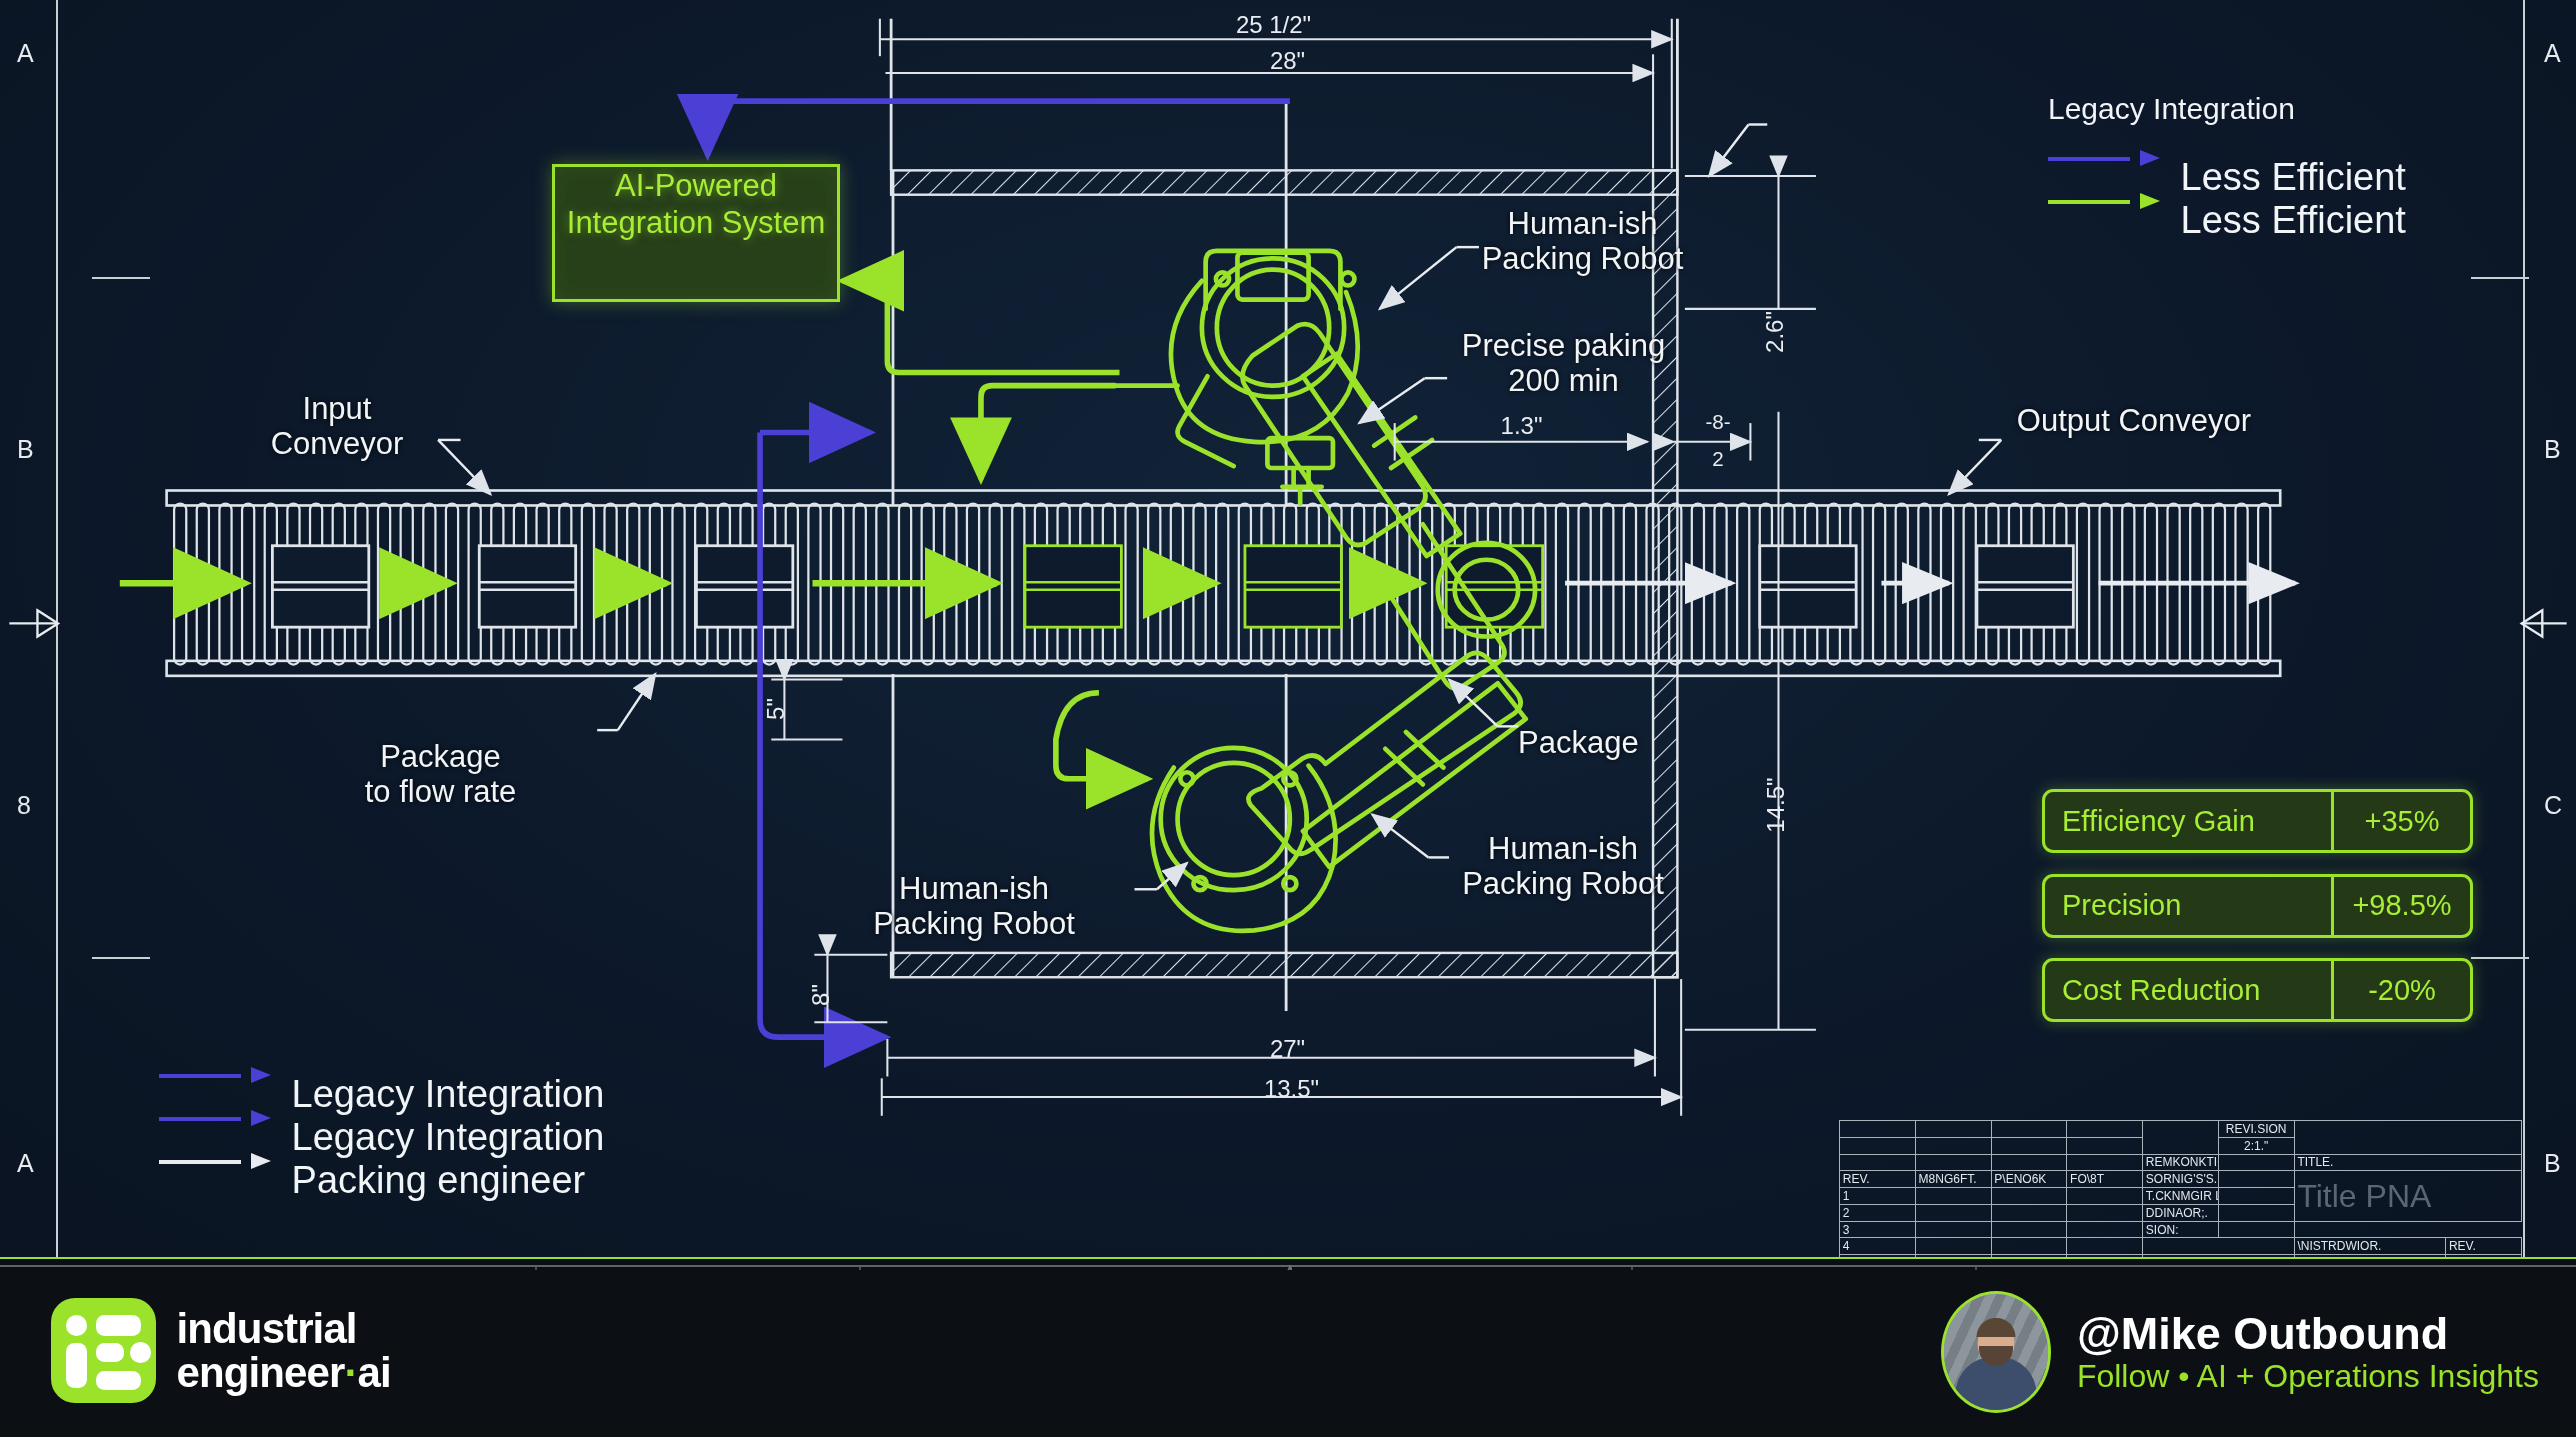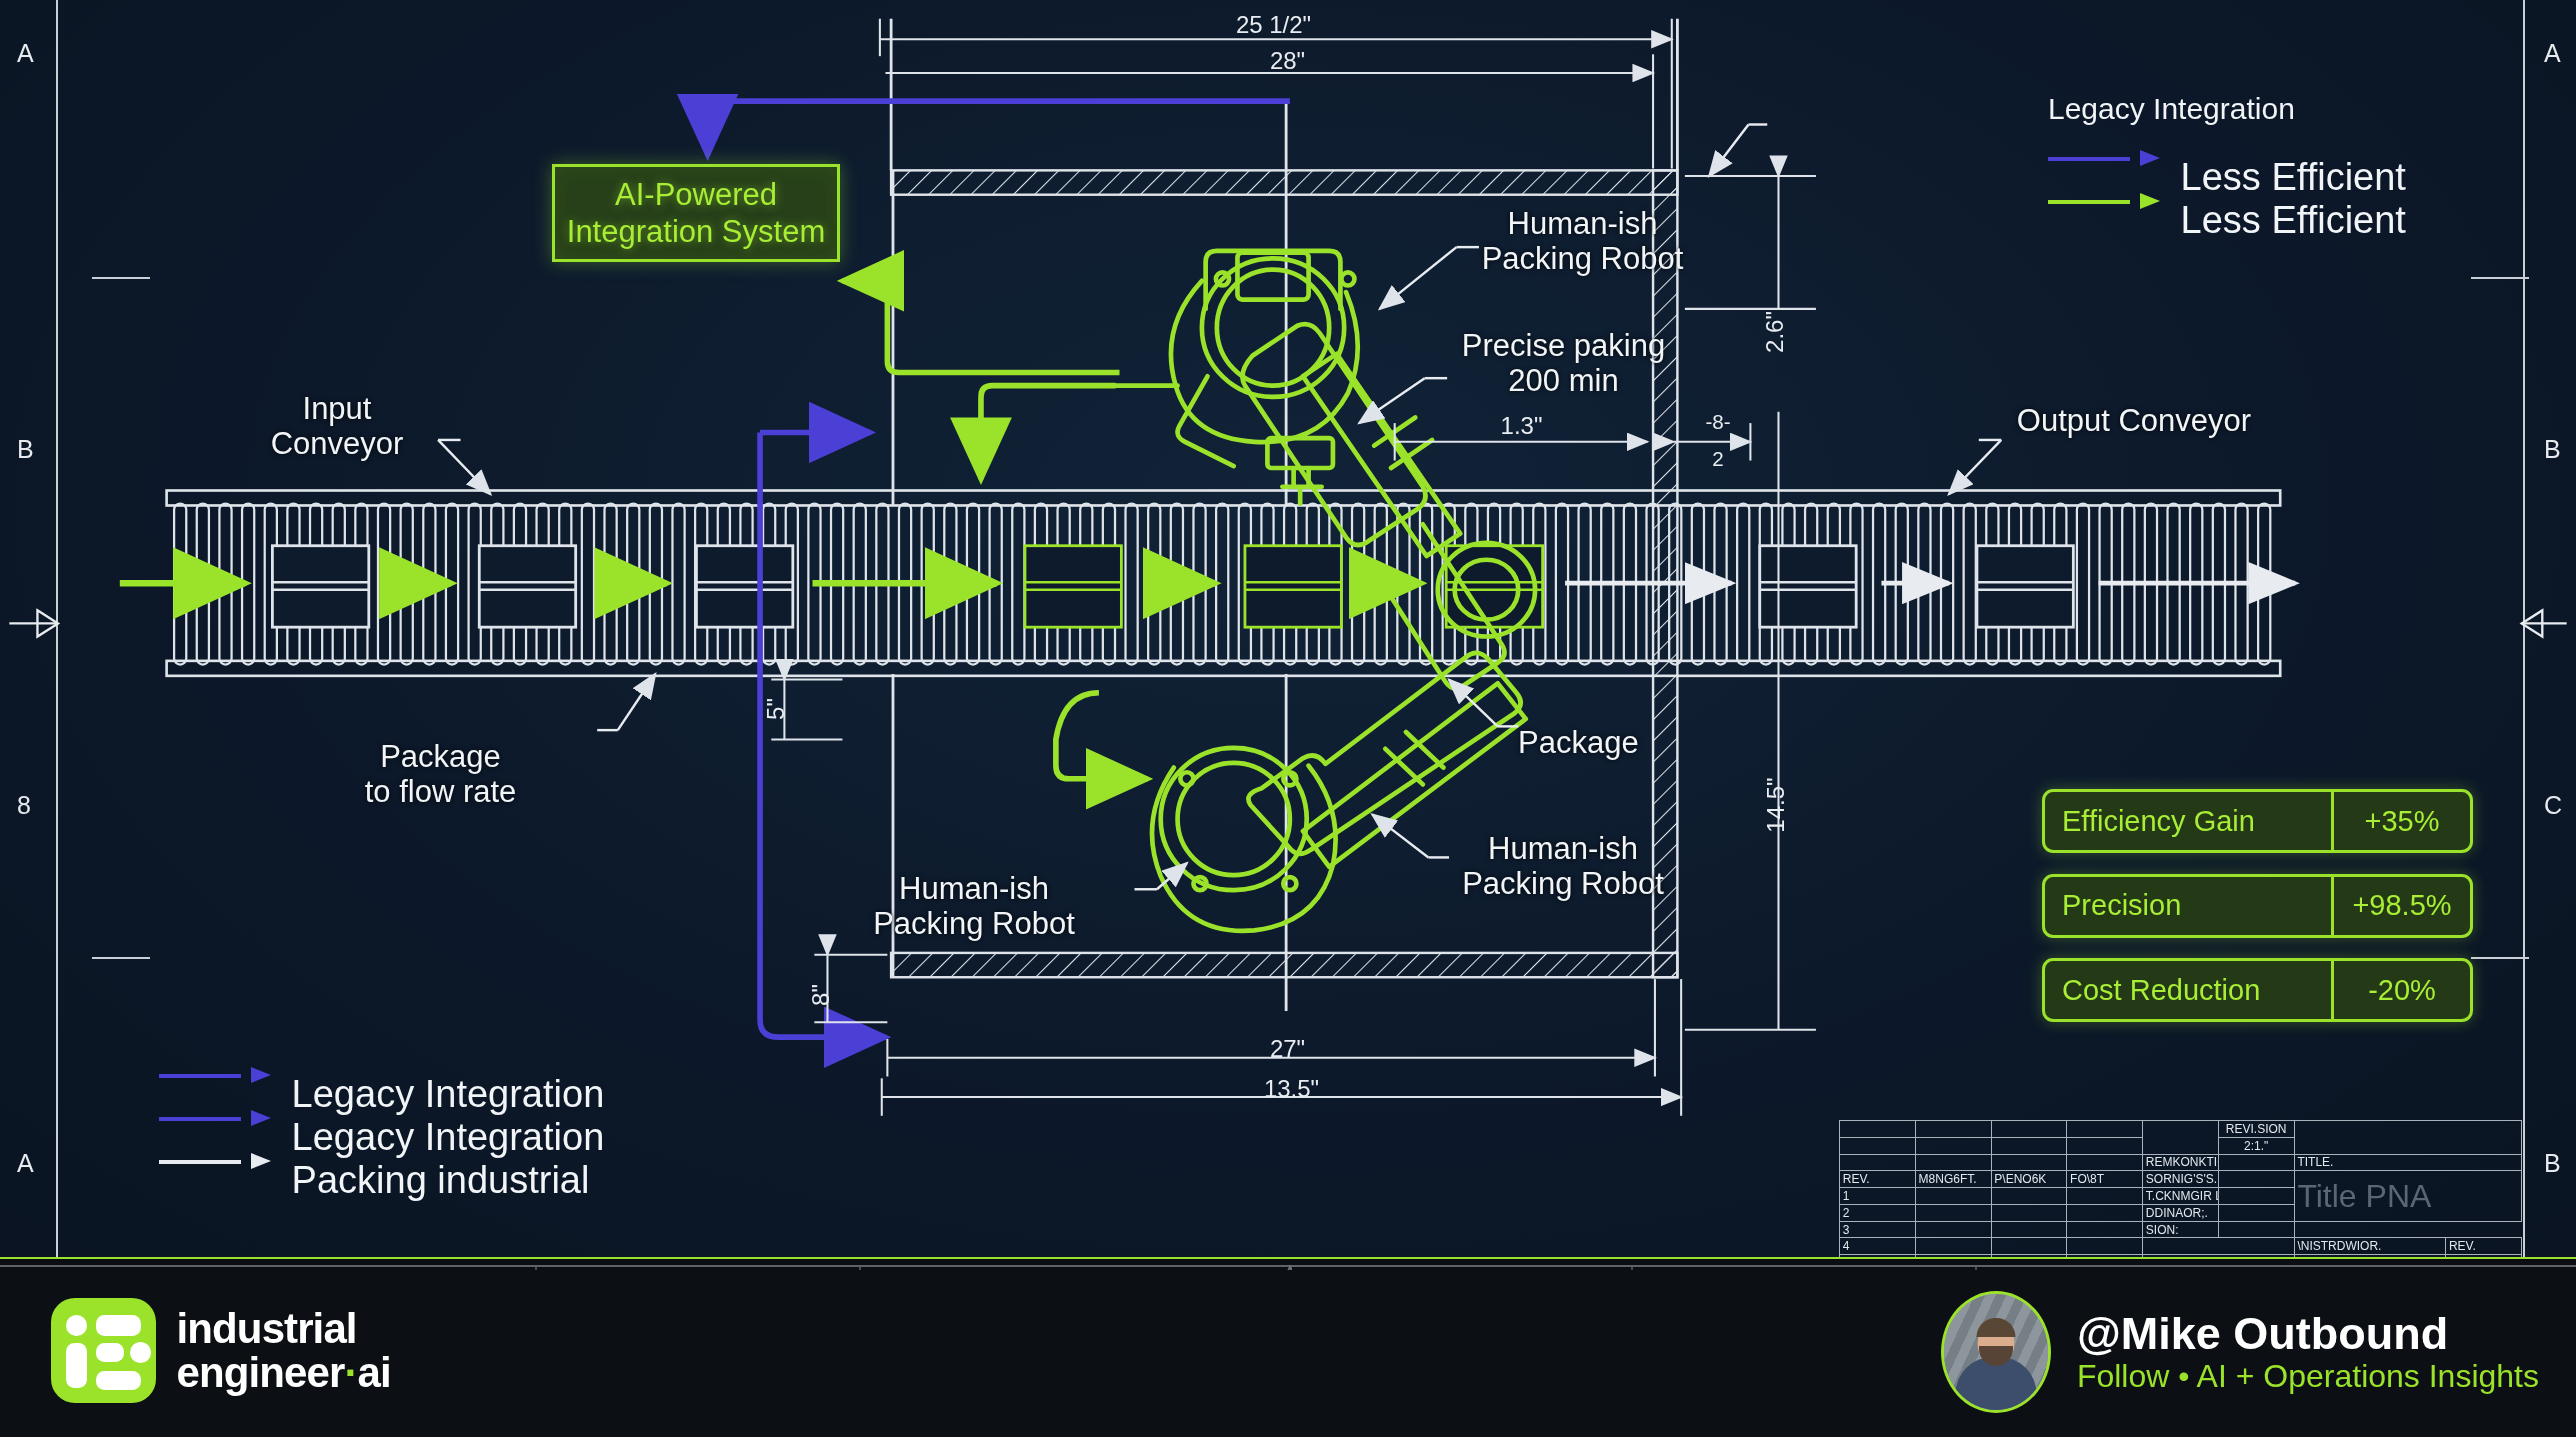--- a/index.html
+++ b/index.html
@@ -48,25 +48,25 @@
     color:#e9edf1;
     font-size:24px;
     white-space:pre;
     text-align:center;
   }
   .dim.small { font-size:20.6px; }
 
   
   #aibox {
     position:absolute;
-    left:552px; top:164px; width:288px; height:98px;
+    left:552px; top:164px; width:288px; height:138px;
     border:3.7px solid #9ae32a;
     background:#27401a;
     box-shadow:0 0 17px rgba(154,227,42,.35), inset 0 0 20.6px rgba(154,227,42,.08);
-    display:flex; align-items:center; justify-content:center;
+    display:flex; align-items:flex-start; justify-content:center;
   }
   #aibox span {
     color:#a8ee35; font-size:31px; line-height:37px; text-align:center;
     text-shadow:0 0 9.4px rgba(154,227,42,.55);
   }
 
   
   .legend { position:absolute; }
   .legend .ltitle {
     color:#f2f5f8; font-size:30px; margin-bottom:11.2px;
@@ -622,21 +622,21 @@
           <i style="background:#4b3fd6;"></i>
             <b style="border-left:20.6px solid #4b3fd6;"></b>
         </span>
         <span class="txt">Legacy Integration</span>
       </div>
       <div class="row">
         <span class="arrowline">
           <i style="background:#e8ecf0;"></i>
             <b style="border-left:20.6px solid #e8ecf0;"></b>
         </span>
-        <span class="txt">Packing industrial</span>
+        <span class="txt">Packing engineer</span>
       </div>
     </div>
 
     <div id="metrics">
       <div class="metric">
         <div class="mlabel">Efficiency Gain</div>
         <div class="mval">+35%</div>
       </div>
       <div class="metric">
         <div class="mlabel">Precision</div>

